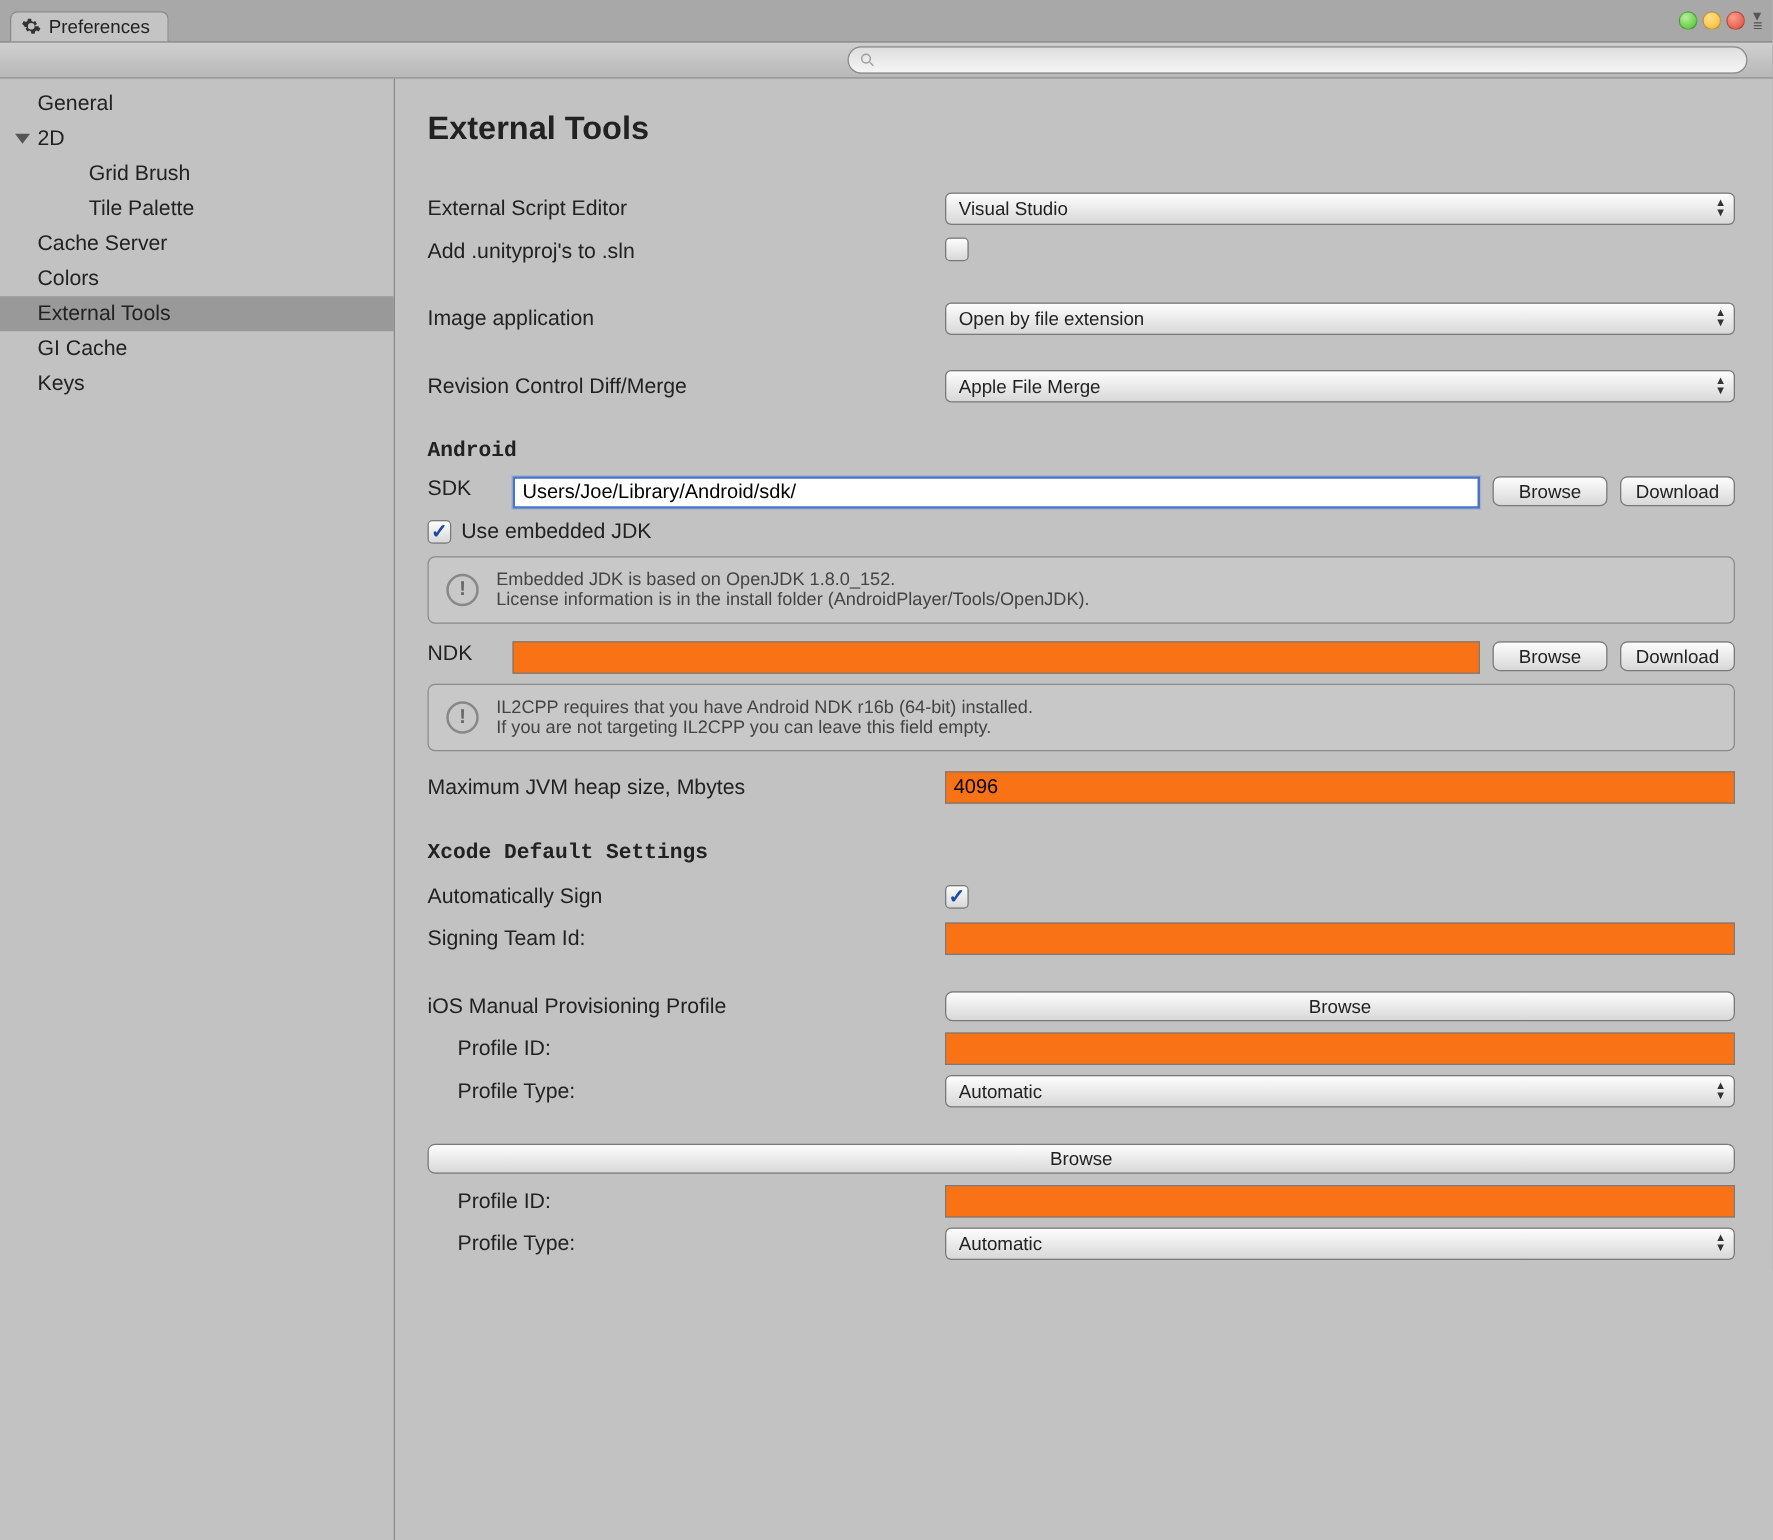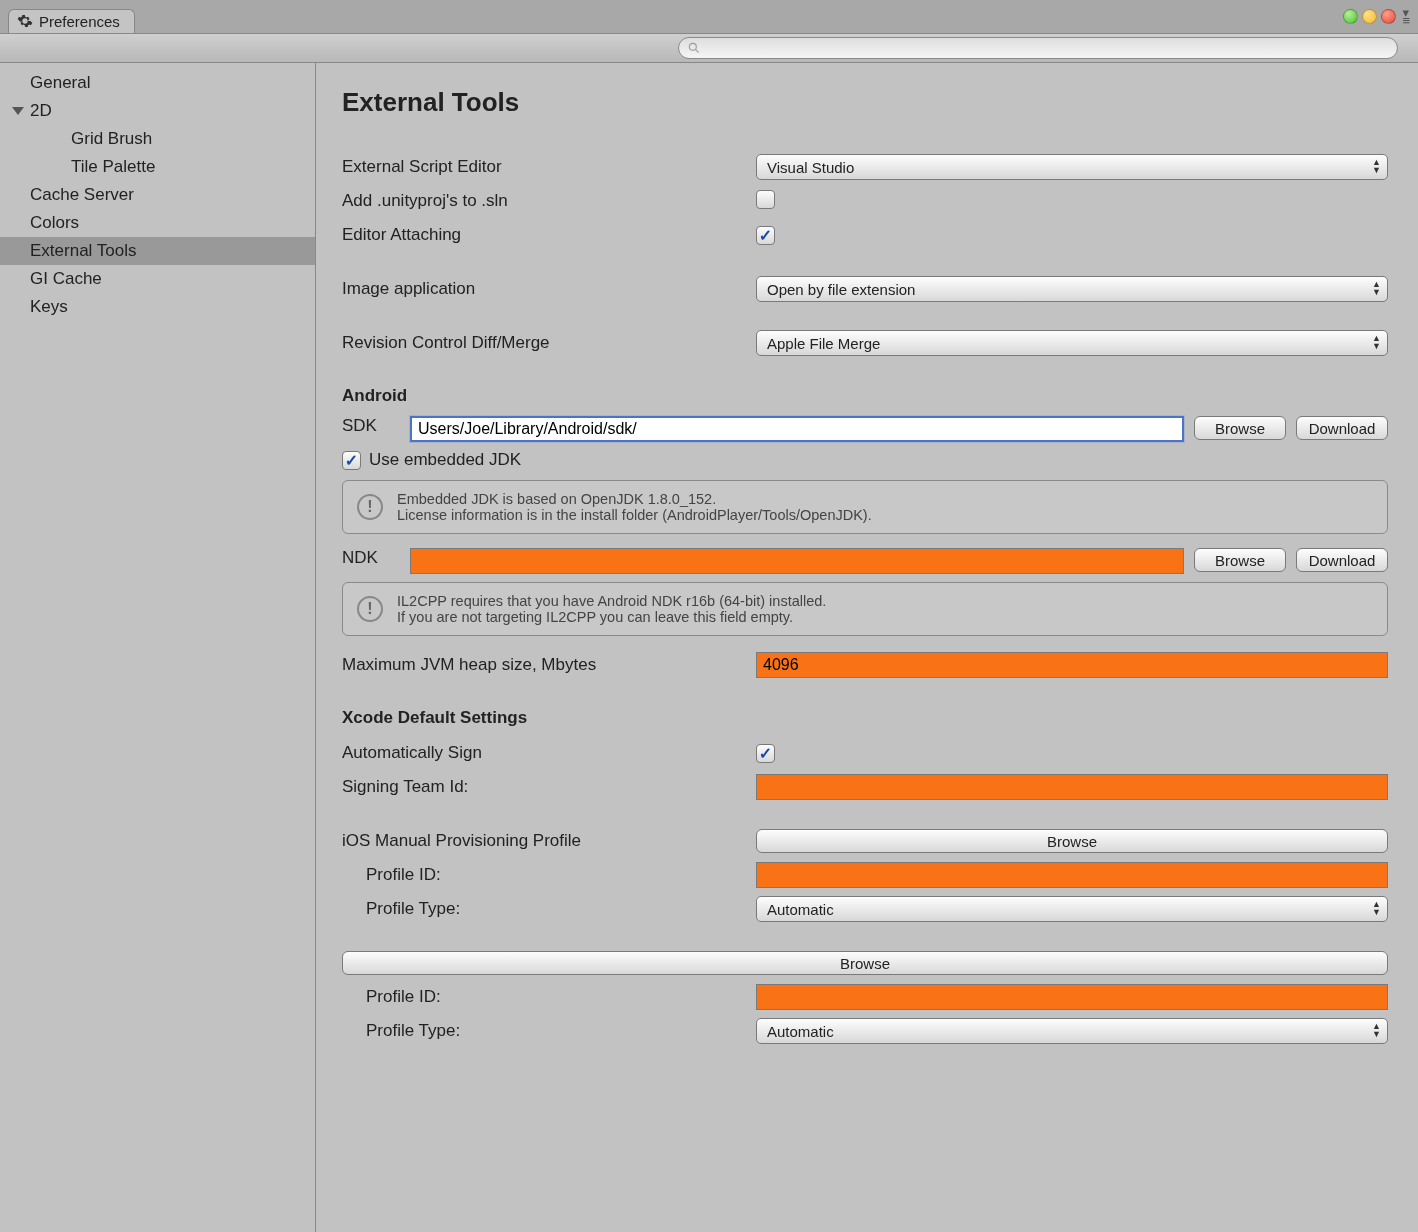--- a/index.html
+++ b/index.html
@@ -27,21 +27,21 @@
 .sidebar { width: 316px; background: #c2c2c2; border-right: 1px solid #888; padding-top: 6px; }
 .sb-item { padding: 4px 10px 4px 30px; font-size: 17px; cursor: default; }
 .sb-item.top { padding-left: 30px; }
 .sb-item.expand { padding-left: 12px; display: flex; align-items: center; gap: 2px; }
 .sb-item.child { padding-left: 71px; }
 .sb-item.selected { background: #999999; }
 .tri { display: inline-block; width: 0; height: 0; border-left: 6px solid transparent; border-right: 6px solid transparent; border-top: 8px solid #555; margin-right: 4px; }
 
 .content { flex: 1; background: #c2c2c2; padding: 24px 30px 24px 26px; overflow-y: auto; }
 h1 { font-size: 26px; font-weight: bold; margin-bottom: 34px; }
-h2 { font-size: 17px; font-weight: bold; margin: 28px 0 10px; }
+h2 { font-size: 17px; font-weight: bold; margin: 28px 0 10px; font-family: Liberation Mono, monospace; }
 
 .row { display: flex; align-items: center; min-height: 30px; margin-bottom: 4px; }
 .row .label { width: 414px; font-size: 17px; }
 .row .label.indent { padding-left: 24px; }
 .row .control { flex: 1; }
 
 .select { width: 100%; height: 26px; background: linear-gradient(#fdfdfd,#d8d8d8); border: 1px solid #7a7a7a; border-radius: 5px; padding: 0 24px 0 10px; font-size: 15px; position: relative; display: flex; align-items: center; cursor: default; }
 .select .arrows { position: absolute; right: 6px; top: 3px; font-size: 9px; line-height: 8px; color: #333; text-align: center; }
 
 .checkbox { width: 19px; height: 19px; background: linear-gradient(#fdfdfd,#d8d8d8); border: 1px solid #7a7a7a; border-radius: 4px; display: inline-flex; align-items: center; justify-content: center; cursor: default; }
@@ -126,24 +126,20 @@
             <span class="arrows">▲<br>▼</span>
           </div>
         </div>
       </div>
 
       <div class="row">
         <div class="label">Add .unityproj's to .sln</div>
         <div class="control"><div class="checkbox"></div></div>
       </div>
 
-      <div class="row">
-        <div class="label">Editor Attaching</div>
-        <div class="control"><div class="checkbox checked"></div></div>
-      </div>
 
       <div class="hr-spacer"></div>
 
       <div class="row">
         <div class="label">Image application</div>
         <div class="control">
           <div class="select">
             <span>Open by file extension</span>
             <span class="arrows">▲<br>▼</span>
           </div>

